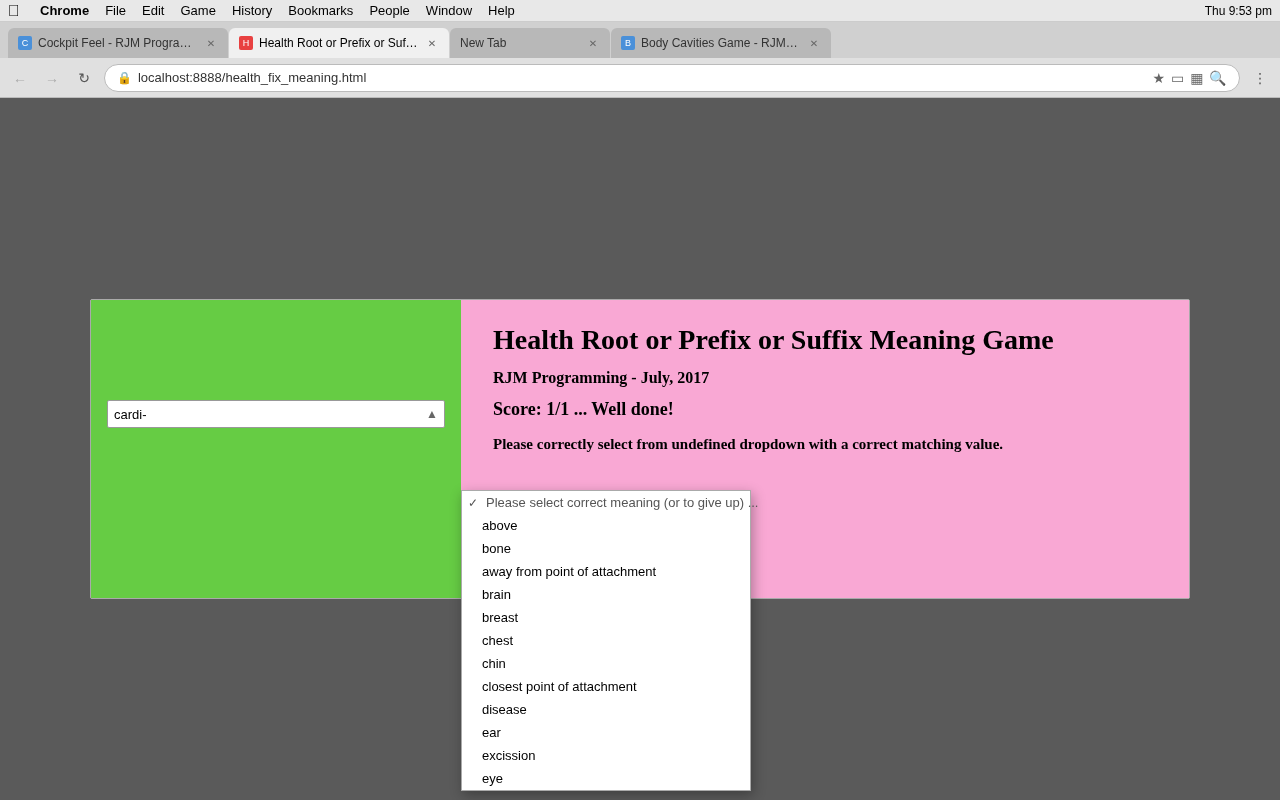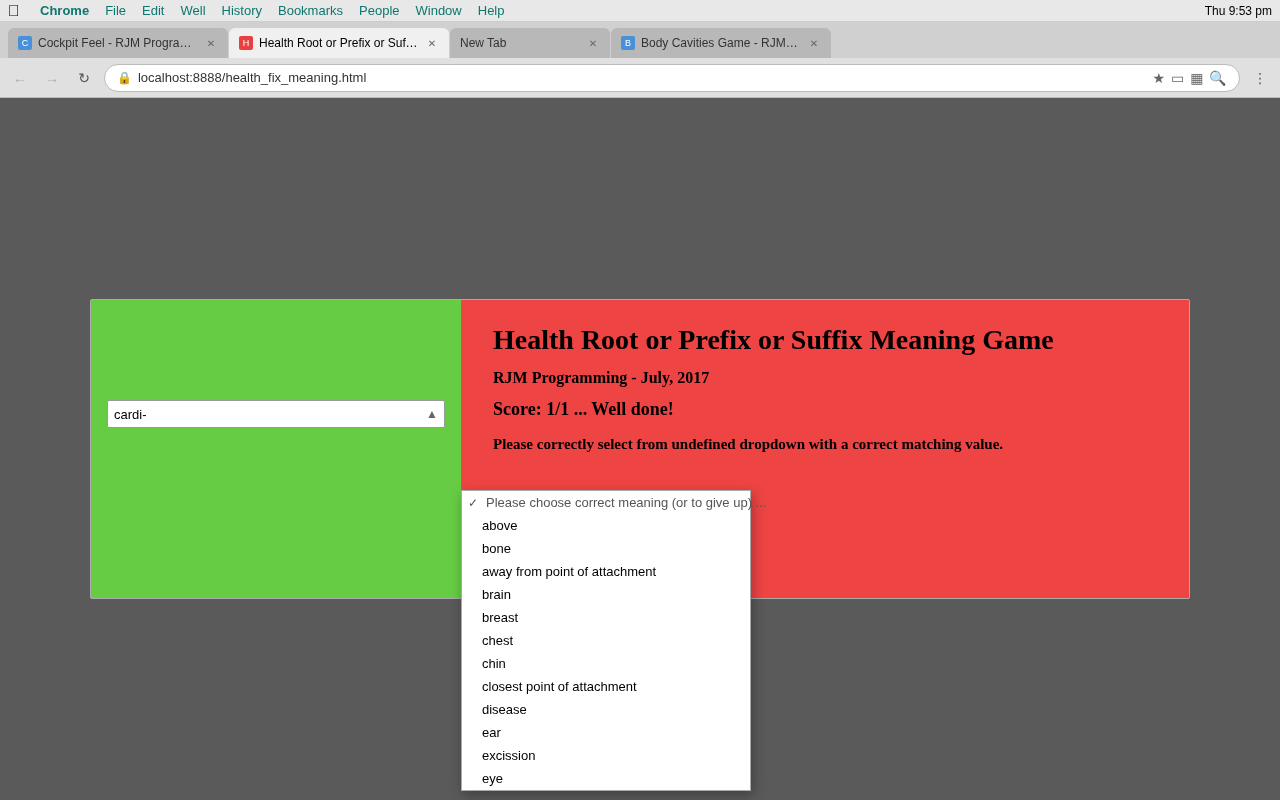--- a/index.html
+++ b/index.html
@@ -22,21 +22,21 @@
       font-size: 13px;
       font-weight: 500;
       gap: 16px;
       border-bottom: 1px solid #ccc;
     }
     .menubar-apple {
       font-size: 16px;
       margin-right: 4px;
     }
     .menubar-item {
-      color: #0f766e;
+      color: #000000;
       cursor: default;
     }
     .menubar-item.bold { font-weight: 700; }
     .menubar-right {
       margin-left: auto;
       display: flex;
       align-items: center;
       gap: 10px;
       font-size: 12px;
     }
@@ -200,21 +200,21 @@
       flex: 1;
       color: #000;
     }
     .select-arrow {
       color: #666;
       font-size: 12px;
     }
 
     
     .right-panel {
-      background: #ef4444;
+      background: #f9a8d4;
       flex: 1;
       padding: 24px 32px;
       position: relative;
     }
 
     .game-title {
       font-size: 28px;
       font-weight: 900;
       color: #000;
       font-family: Georgia, "Times New Roman", serif;
@@ -281,21 +281,21 @@
     }
   </style>
 </head>
 <body>
 
 <div class="menubar">
   <span class="menubar-apple"></span>
   <span class="menubar-item bold">Chrome</span>
   <span class="menubar-item">File</span>
   <span class="menubar-item">Edit</span>
-  <span class="menubar-item">Well</span>
+  <span class="menubar-item">Game</span>
   <span class="menubar-item">History</span>
   <span class="menubar-item">Bookmarks</span>
   <span class="menubar-item">People</span>
   <span class="menubar-item">Window</span>
   <span class="menubar-item">Help</span>
   <div class="menubar-right">
     <span>Thu 9:53 pm</span>
   </div>
 </div>
 
@@ -351,21 +351,21 @@
       </div>
 
       <div class="right-panel">
         <div class="game-title">Health Root or Prefix or Suffix Meaning Game</div>
         <div class="game-subtitle">RJM Programming - July, 2017</div>
         <div class="score-text">Score: 1/1 ... Well done!</div>
         <div class="instruction-text">Please correctly select from undefined dropdown with a correct matching value.</div>
 
         <div class="dropdown-container">
           <div class="dropdown-item checked placeholder">
-            <span>Please choose correct meaning (or to give up) ...</span>
+            <span>Please select correct meaning (or to give up) ...</span>
           </div>
           <div class="dropdown-item">
               <span>above</span>
             </div>
           <div class="dropdown-item">
               <span>bone</span>
             </div>
           <div class="dropdown-item">
               <span>away from point of attachment</span>
             </div>

